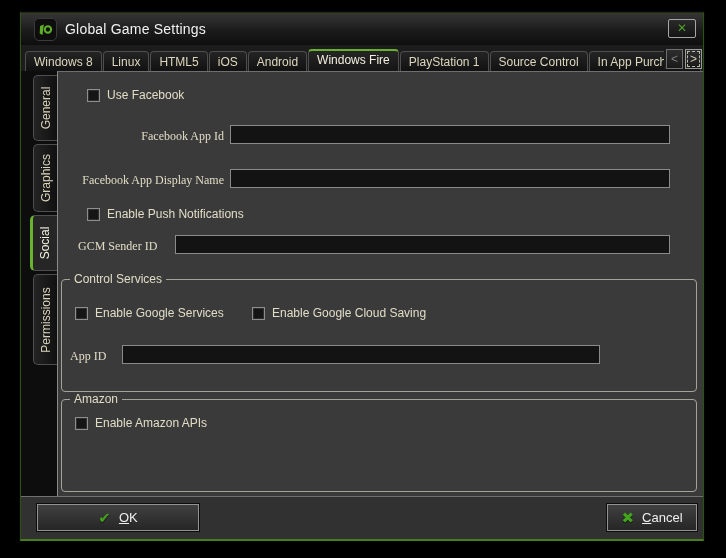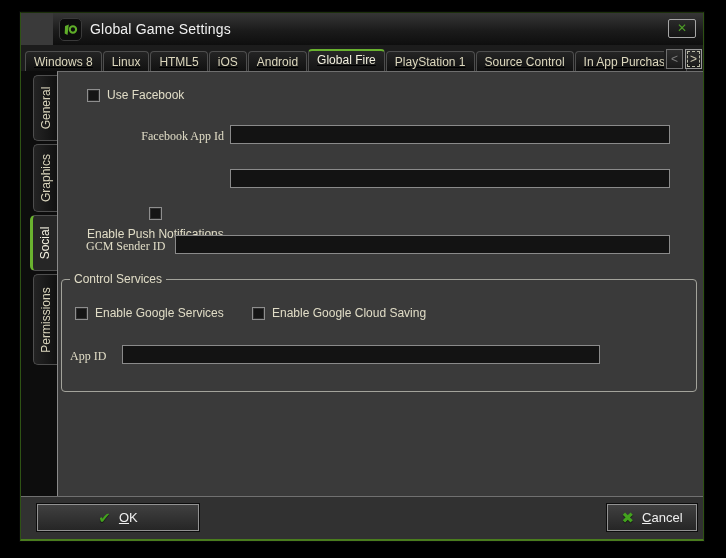--- a/index.html
+++ b/index.html
@@ -13,39 +13,39 @@
     position:absolute; left:20px; top:12px; width:684px; height:529px;
     background:#3a3a3a;
     border:1px solid #2e5214; border-top-color:#1b2f0a; border-bottom:2px solid #4a7c1e;
     box-shadow:0 0 0 1px #070707;
     display:flex; flex-direction:column; box-sizing:border-box;
   }
   
   .titlebar {
     height:32px; flex:0 0 32px;
     background:linear-gradient(#363636,#1b1b1b 55%,#0e0e0e);
-    display:flex; align-items:center; padding:0 6px; position:relative;margin-left:32px;
+    display:flex; align-items:center; padding:0 13px; position:relative;
   }
   .app-icon {
     width:21px; height:21px; border-radius:5px; background:#0d0d0d;
     border:1px solid #3a3a3a; margin-right:8px;
     display:flex; align-items:center; justify-content:center; flex:0 0 auto;
   }
   .title { color:#f1f1f1; font-size:14px; letter-spacing:.2px; }
   .close-btn {
     position:absolute; right:7px; top:6px; width:28px; height:19px;
     background:linear-gradient(#2a2a2a,#141414);
     border:1px solid #a6a6a6; border-radius:2px;
     color:#4e9f27; font-weight:bold; font-size:12px;
     text-align:center; line-height:17px; cursor:pointer; box-sizing:border-box;
   }
   
   .tabbar {
     height:26px; flex:0 0 26px; background:#1c1c1c; position:relative;
-    display:flex; align-items:flex-end; padding-left:4px; overflow:hidden;text-decoration:underline;
+    display:flex; align-items:flex-end; padding-left:4px; overflow:hidden;
   }
   .tab {
     height:20px; line-height:20px; padding:0 8px; margin-right:1px;
     background:linear-gradient(#242424,#111);
     border:1px solid #4e4e4e; border-bottom:none; border-radius:4px 4px 0 0;
     color:#dcd7bd; font-size:12px; white-space:nowrap; flex:0 0 auto;
     box-sizing:border-box; cursor:pointer;
   }
   .tab.active {
     height:22px; line-height:19px; border-top:2px solid #68b12e;
@@ -142,21 +142,21 @@
     <span class="title">Global Game Settings</span>
     <span class="close-btn">✕</span>
   </div>
 
   <div class="tabbar">
     <div class="tab">Windows 8</div>
     <div class="tab">Linux</div>
     <div class="tab">HTML5</div>
     <div class="tab">iOS</div>
     <div class="tab">Android</div>
-    <div class="tab active">Global Fire</div>
+    <div class="tab active">Windows Fire</div>
     <div class="tab">PlayStation 1</div>
     <div class="tab">Source Control</div>
     <div class="tab">In App Purchases</div>
     <div class="scroll-btns">
       <div class="scr dim">&lt;</div>
       <div class="scr focus">&gt;</div>
     </div>
   </div>
 
   <div class="bodyrow">
@@ -178,44 +178,52 @@
     <div class="content">
 
       <div class="cbrow" style="left:29px; top:16px;">
         <span class="cbbox"></span>
         <span class="cbtext">Use Facebook</span>
       </div>
 
       <span class="flabel r" style="left:0; top:57px; width:166px;">Facebook App Id</span>
       <input class="tinput" style="left: 172px; top: 53px; width: 440px;" type="text" value="">
 
+      <span class="flabel r" style="left:0; top:101px; width:166px;">Facebook App Display Name</span>
       <input class="tinput" style="left: 172px; top: 97px; width: 440px;" type="text" value="">
 
-      <div class="cbrow" style="left:29px; top:135px;flex-direction:column;">
+      <div class="cbrow" style="left:29px; top:135px;">
         <span class="cbbox"></span>
         <span class="cbtext">Enable Push Notifications</span>
       </div>
 
-      <span class="flabel" style="left:28px; top:167px;">GCM Sender ID</span>
+      <span class="flabel" style="left:20px; top:167px;">GCM Sender ID</span>
       <input class="tinput" style="left: 117px; top: 163px; width: 495px;" type="text" value="">
 
       <div class="group" style="left:3px; top:207px; width:636px; height:113px;">
         <span class="gtitle">Control Services</span>
         <div class="cbrow" style="left:13px; top:26px;">
           <span class="cbbox"></span>
           <span class="cbtext">Enable Google Services</span>
         </div>
         <div class="cbrow" style="left:190px; top:26px;">
           <span class="cbbox"></span>
           <span class="cbtext">Enable Google Cloud Saving</span>
         </div>
         <span class="flabel" style="left:8px; top:69px;text-align:center;">App ID</span>
         <input class="tinput" style="left: 60px; top: 65px; width: 478px;" type="text" value="">
       </div>
 
+      <div class="group" style="left:3px; top:327px; width:636px; height:93px;">
+        <span class="gtitle">Amazon</span>
+        <div class="cbrow" style="left:13px; top:16px;">
+          <span class="cbbox"></span>
+          <span class="cbtext">Enable Amazon APIs</span>
+        </div>
+      </div>
 
     </div>
   </div>
 
   <div class="footer">
     <div class="btn btn-ok">
       <span class="ico">✔</span>
       <span><span class="mn">O</span><span>K</span></span>
     </div>
     <div class="btn btn-cancel">

